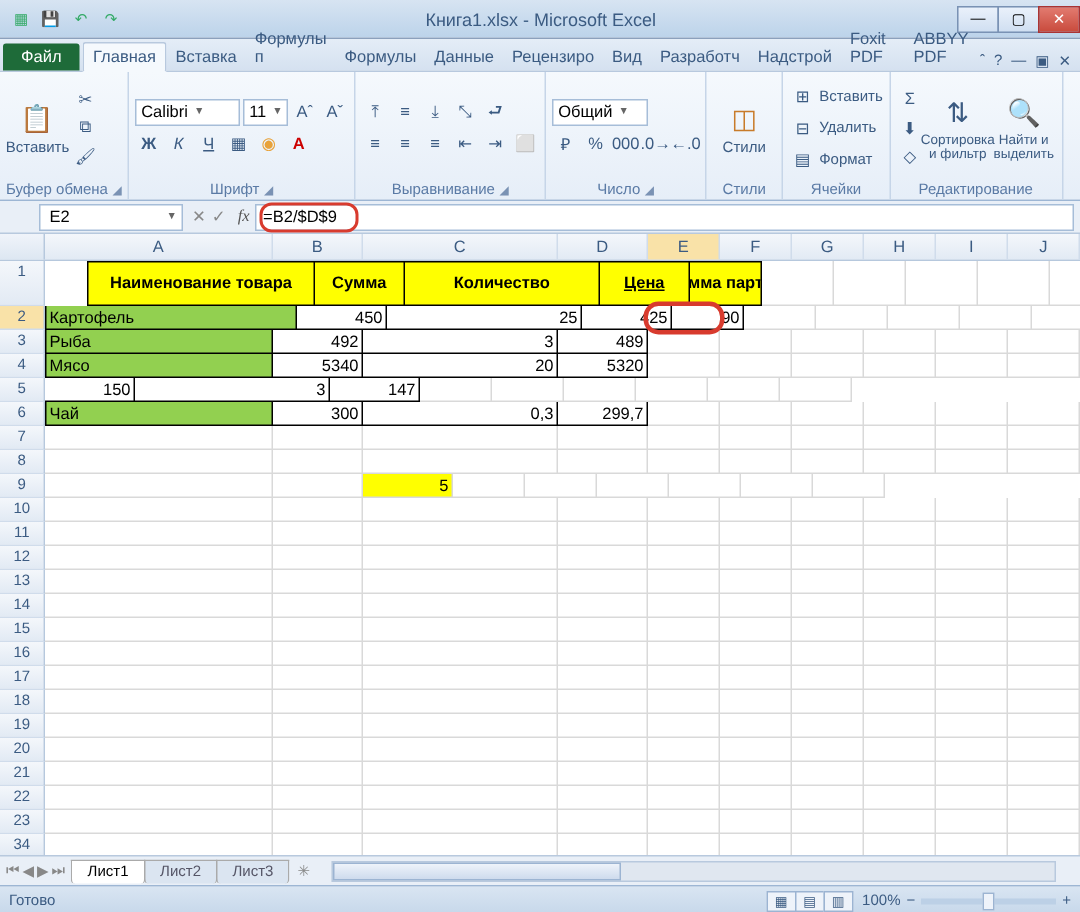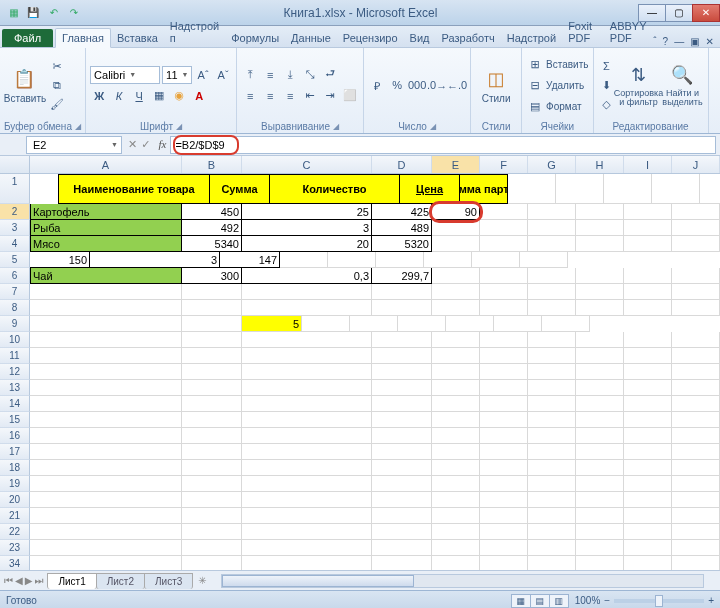--- a/index.html
+++ b/index.html
@@ -99,21 +99,21 @@
     <div class="winbtn">—</div>
     <div class="winbtn">▢</div>
     <div class="winbtn close">✕</div>
   </div>
 </div>
 
 <div class="ribbon-tabs">
   <div class="file-tab">Файл</div>
   <div class="rtab active">Главная</div>
   <div class="rtab">Вставка</div>
-  <div class="rtab">Надстрой п</div>
+  <div class="rtab">Формулы п</div>
   <div class="rtab">Формулы</div>
   <div class="rtab">Данные</div>
   <div class="rtab">Рецензиро</div>
   <div class="rtab">Вид</div>
   <div class="rtab">Разработч</div>
   <div class="rtab">Надстрой</div>
   <div class="rtab">Foxit PDF</div>
   <div class="rtab">ABBYY PDF</div>
   <div class="rtab-icons">
     <span>ˆ</span>
@@ -204,20 +204,26 @@
     </div>
     <div class="rgroup-label">
         <span>Выравнивание</span>
         <span class="dlg-launch">◢</span>
       </div>
   </div>
 
   <div class="rgroup">
     <div class="rgroup-body">
       <div class="rcol">
+        <div class="rrow">
+            <div class="combo" style="width:64px">
+              <span>Общий</span>
+              <span class="dd">▼</span>
+            </div>
+          </div>
         <div class="rrow">
           <span class="mini">₽</span>
           <span class="mini">%</span>
           <span class="mini">000</span>
           <span class="mini">.0→</span>
           <span class="mini">←.0</span>
         </div>
       </div>
     </div>
     <div class="rgroup-label">
@@ -347,21 +353,21 @@
         <div class="cell hdr-yellow bdr bdr-t c" style="width: 130px;">Количество</div>
         <div class="cell hdr-yellow bdr bdr-t c" style="width: 60px; text-decoration: underline;">Цена</div>
         <div class="cell hdr-yellow bdr bdr-t c" style="width: 48px;">Сумма партии</div>
         <div class="cell " style="width: 48px;"></div>
         <div class="cell " style="width: 48px;"></div>
         <div class="cell " style="width: 48px;"></div>
         <div class="cell " style="width: 48px;"></div>
         <div class="cell " style="width: 48px;"></div>
       </div>
       <div class="row">
-        <div class="cell hdr-green bdr bdr-l" style="width: 152px;">Картофель</div>
+        <div class="cell hdr-green bdr bdr-l" style="width: 168px;">Картофель</div>
         <div class="cell bdr r" style="width: 60px;">450</div>
         <div class="cell bdr r" style="width: 130px;">25</div>
         <div class="cell bdr r" style="width: 60px;">425</div>
         <div class="cell bdr r" style="width: 48px;">90</div>
         <div class="cell " style="width: 48px;"></div>
         <div class="cell " style="width: 48px;"></div>
         <div class="cell " style="width: 48px;"></div>
         <div class="cell " style="width: 48px;"></div>
         <div class="cell " style="width: 48px;"></div>
       </div>

